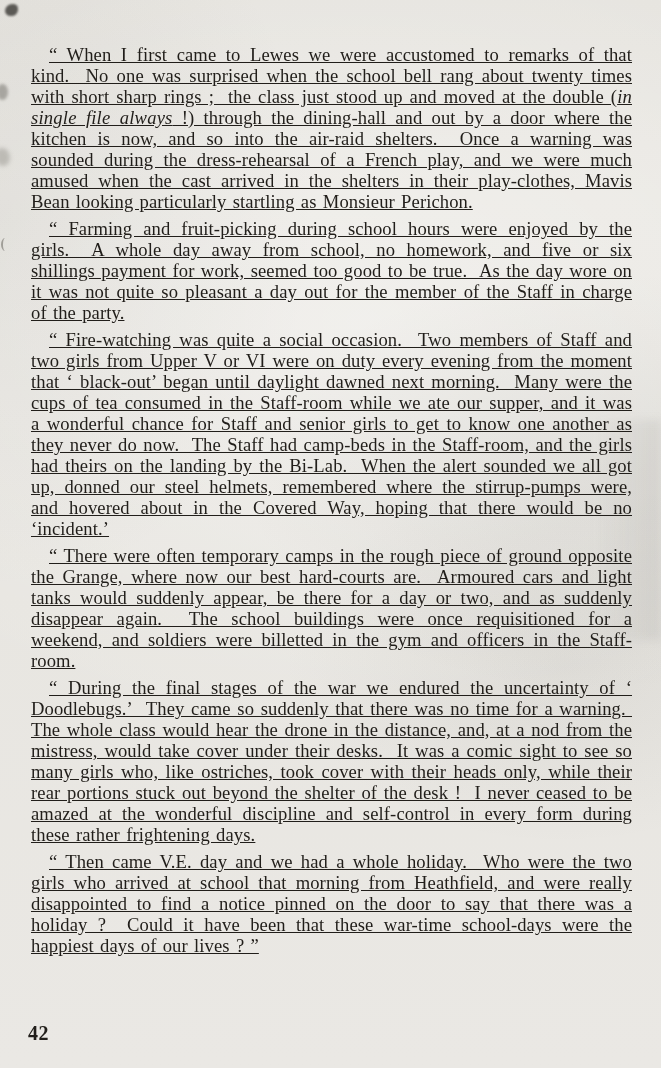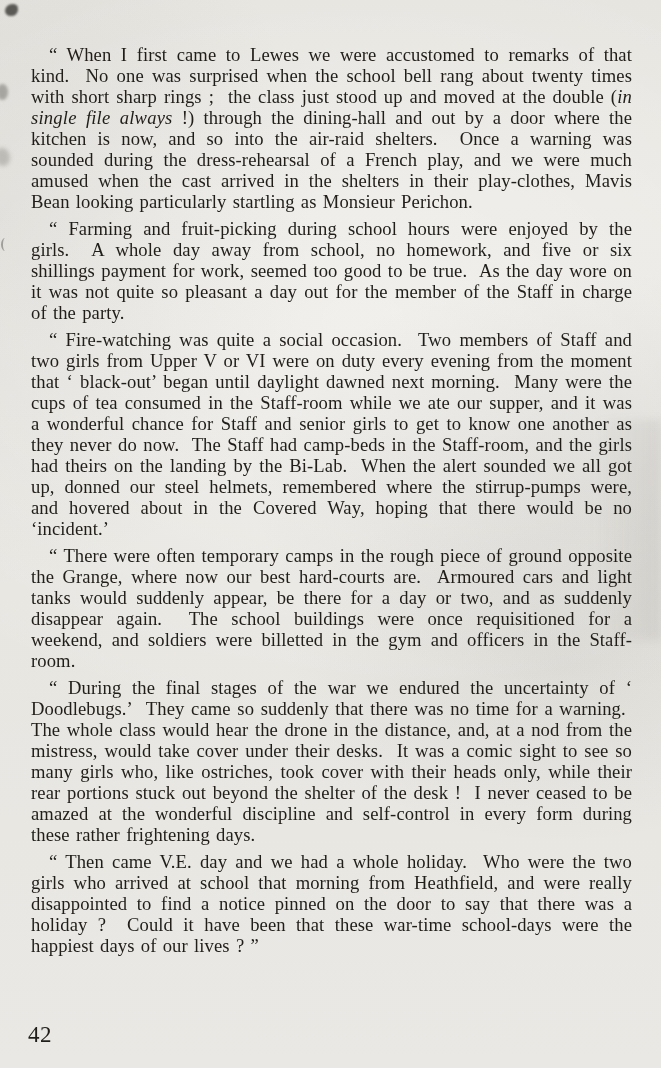--- a/index.html
+++ b/index.html
@@ -29,32 +29,33 @@
     color: #211e1a;
     font-size: 18.6px;
     line-height: 21px;
     text-align: justify;
     word-spacing: 1.5px;
     letter-spacing: 0.1px;
   }
   .text-block p {
     margin: 0 0 6px 0;
     text-indent: 18px;
+    text-decoration: underline;
   }
   .text-block em {
     font-style: italic;
     letter-spacing: 0.2px;
   }
   .page-number {
     position: absolute;
     left: 28px;
     top: 1022px;
     color: #211e1a;
-    font-size: 23px;
-    font-weight: 400;
+    font-size: 20px;
+    font-weight: 700;
     letter-spacing: 0.5px;
   }
   
   .artifact { position: absolute; pointer-events: none; }
   .artifact.corner-smudge {
     left: 5px; top: 4px; width: 13px; height: 12px;
     background: #44423e;
     border-radius: 60% 40% 55% 45%;
     filter: blur(1.2px);
     opacity: 0.85;

